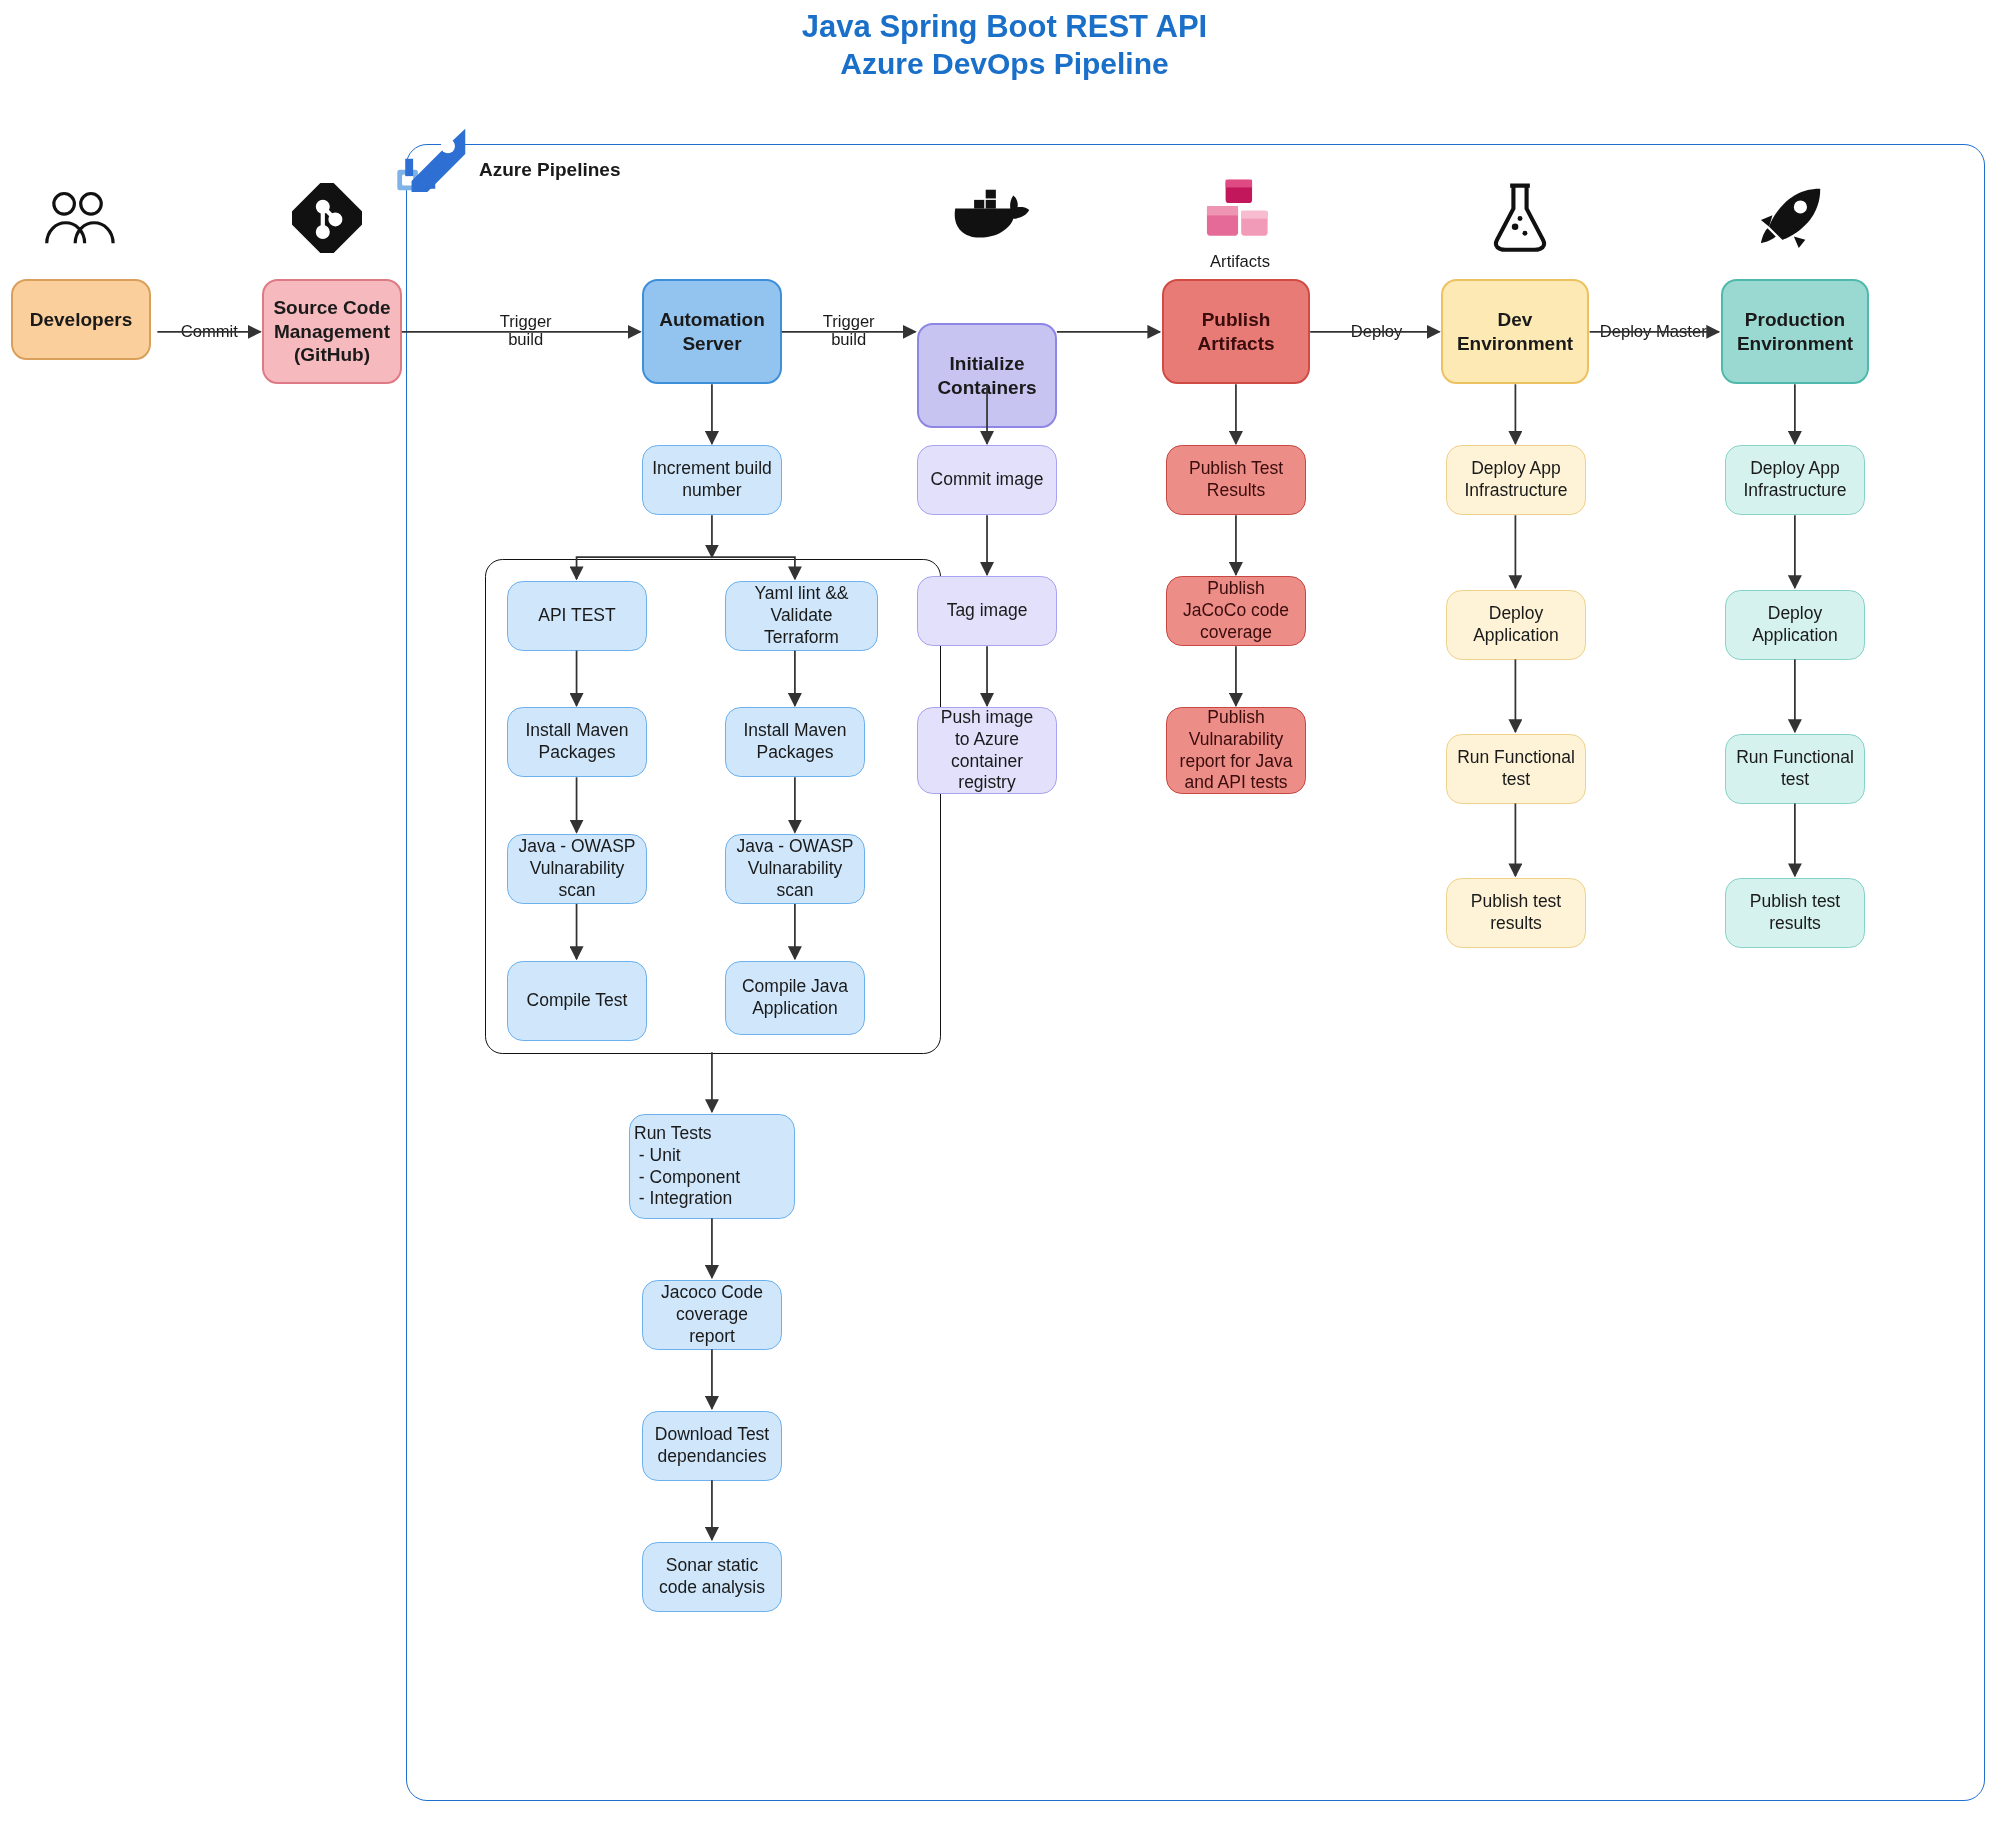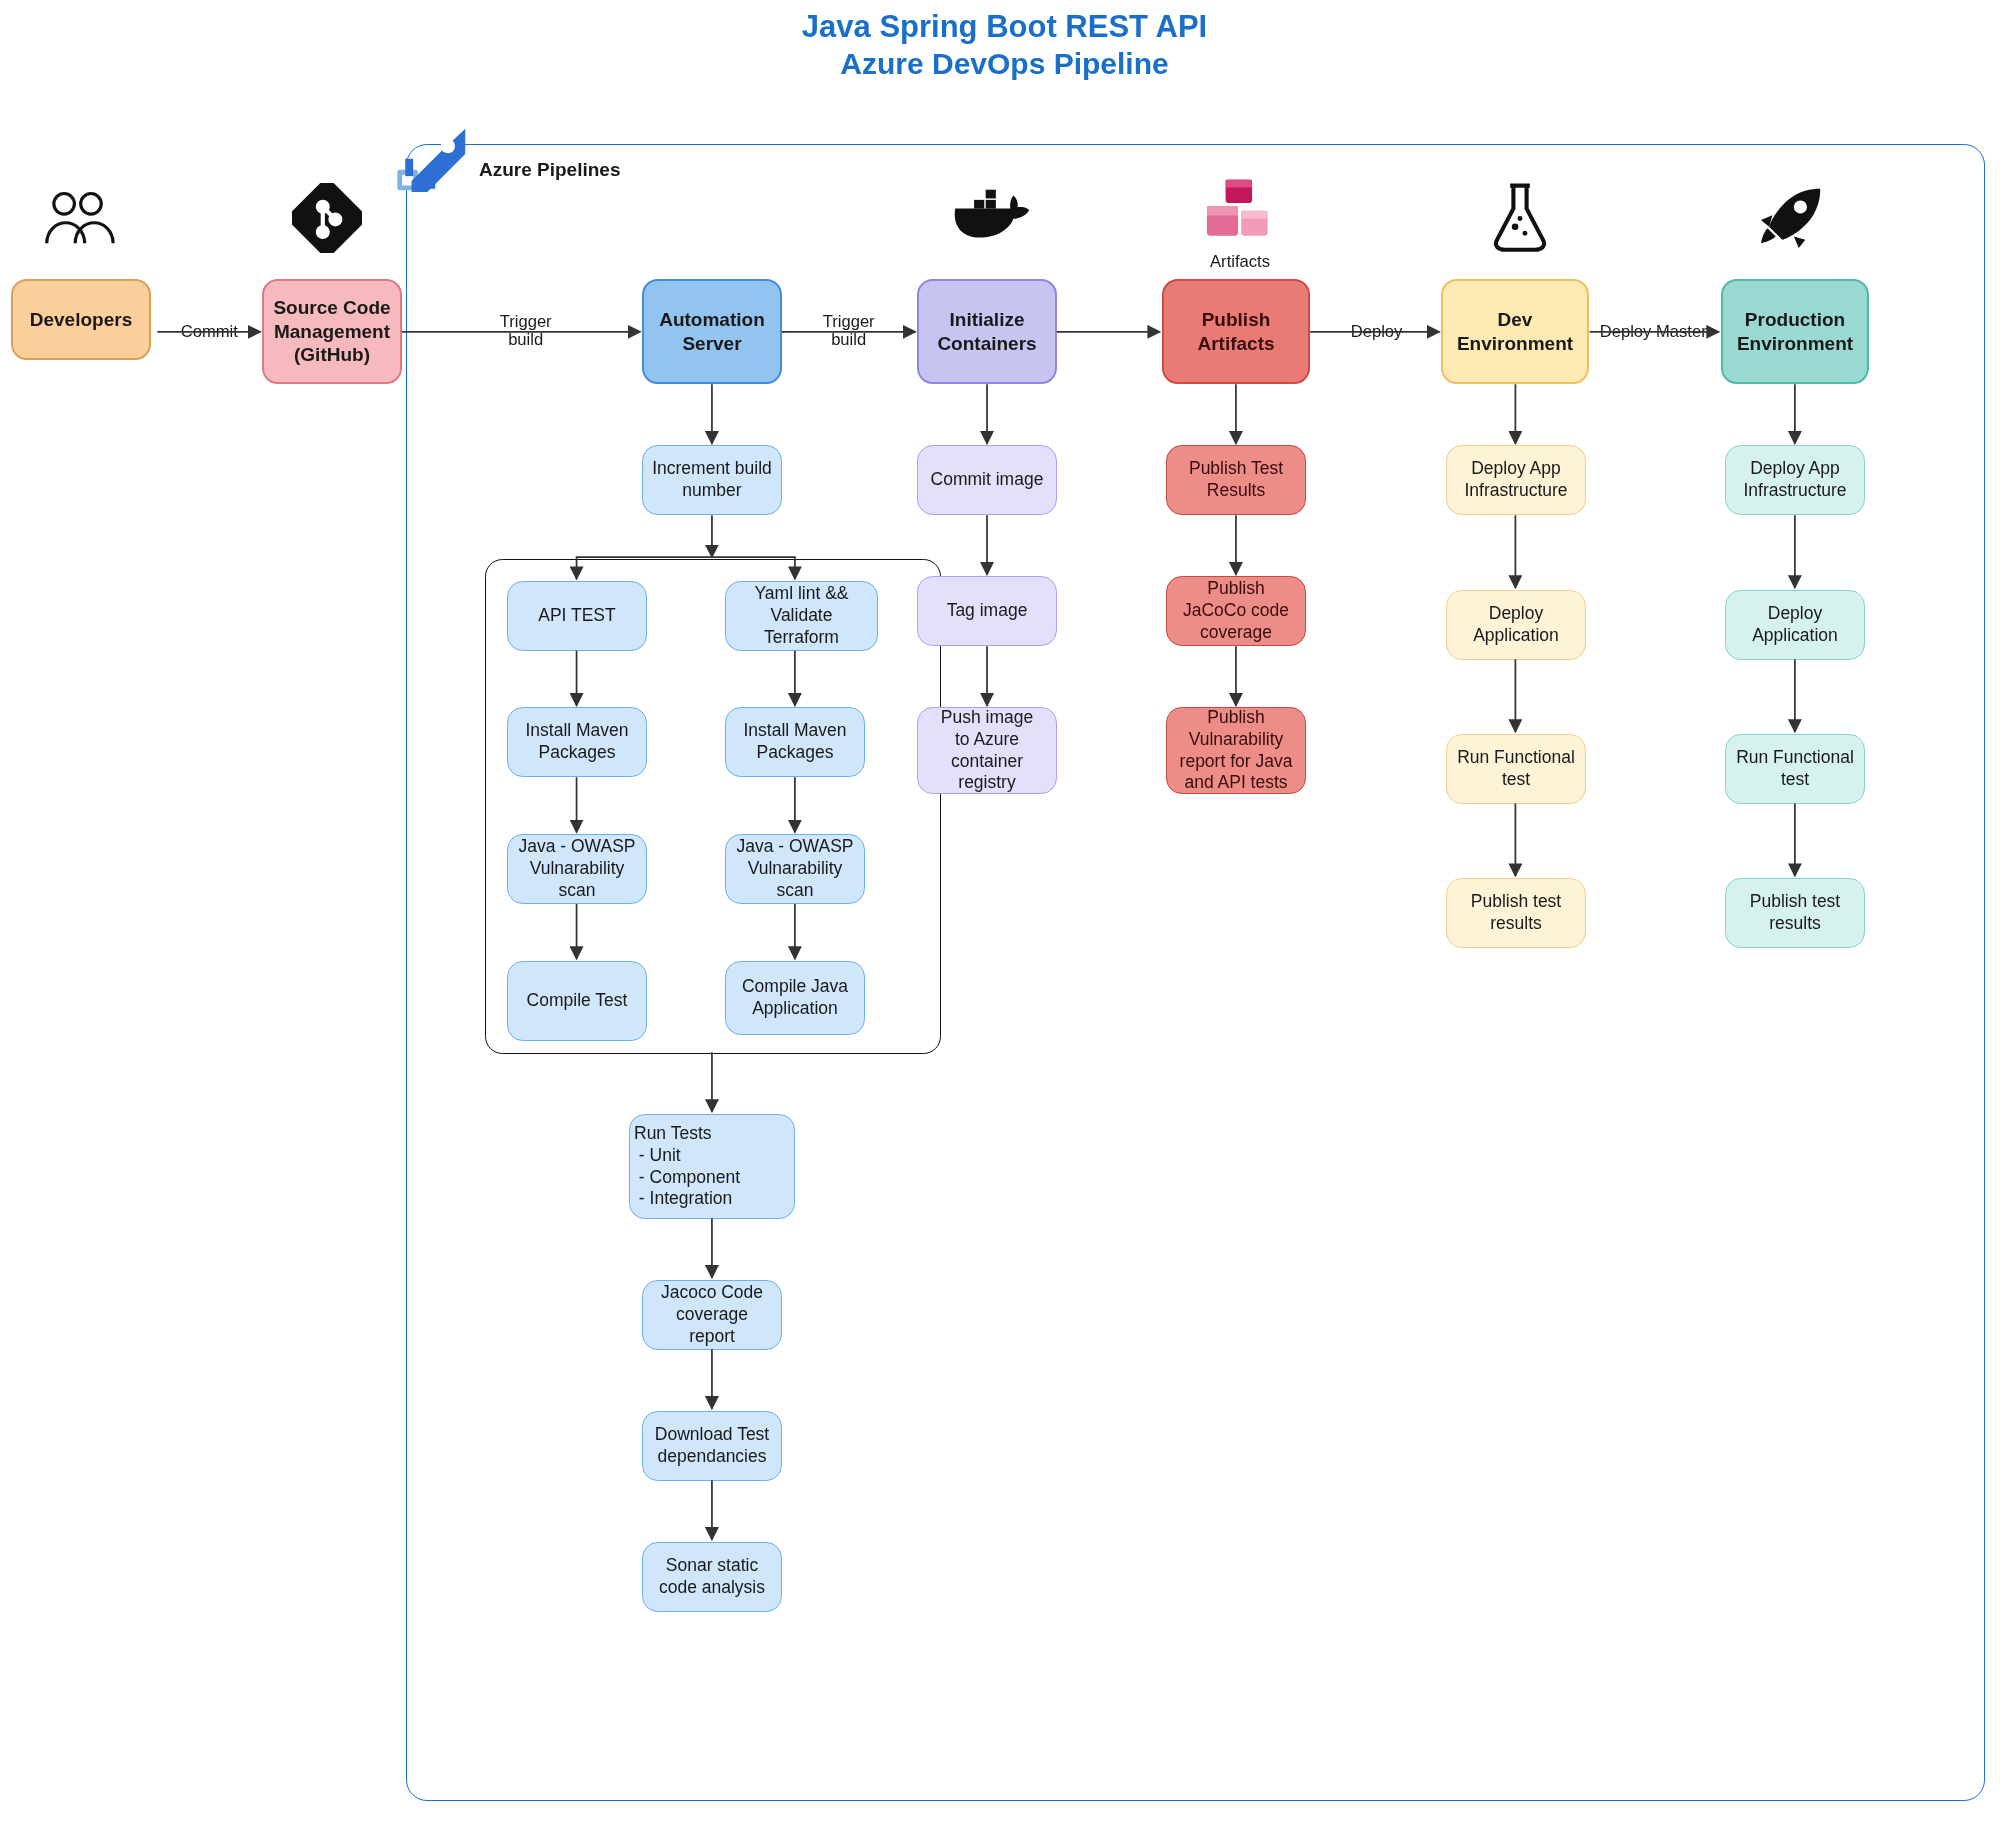--- a/index.html
+++ b/index.html
@@ -47,21 +47,21 @@
     box-sizing: border-box;
     line-height: 1.25;
   }
   .node.big { font-weight: 700; font-size: 19px; }
   .node.small { font-weight: 400; font-size: 17.5px; }
 
   
   .orange-big   { background:#fbcf9b; border:2.6px solid #d8a05a; }
   .pink-big     { background:#f5b9be; border:2.6px solid #de7a85; }
   .blue-big     { background:#93c4ef; border:2.6px solid #3d8fd9; }
-  .purple-big   { background:#c7c4f2; border:2.6px solid #8d86e4; }
+  .purple-big   { background:#c7c4f2; border:2.6px solid #8d86e4;margin-top:44px; }
   .red-big      { background:#e87b76; border:2.6px solid #cf4b44; color:#3a0c0c;}
   .yellow-big   { background:#fde9b4; border:2.6px solid #ecc15f; }
   .teal-big     { background:#9ad9d1; border:2.6px solid #4fb9ab; }
 
   .blue-sm     { background:#cfe6fb; border:1.7px solid #6cb1ee; }
   .purple-sm   { background:#e2e0fb; border:1.7px solid #a8a3f0; }
   .red-sm      { background:#ec8d88; border:1.7px solid #c74742; color:#3a0c0c;}
   .yellow-sm   { background:#fef3d7; border:1.7px solid #eed18a; }
   .teal-sm     { background:#d6f2ee; border:1.7px solid #86d3c8; }
 

